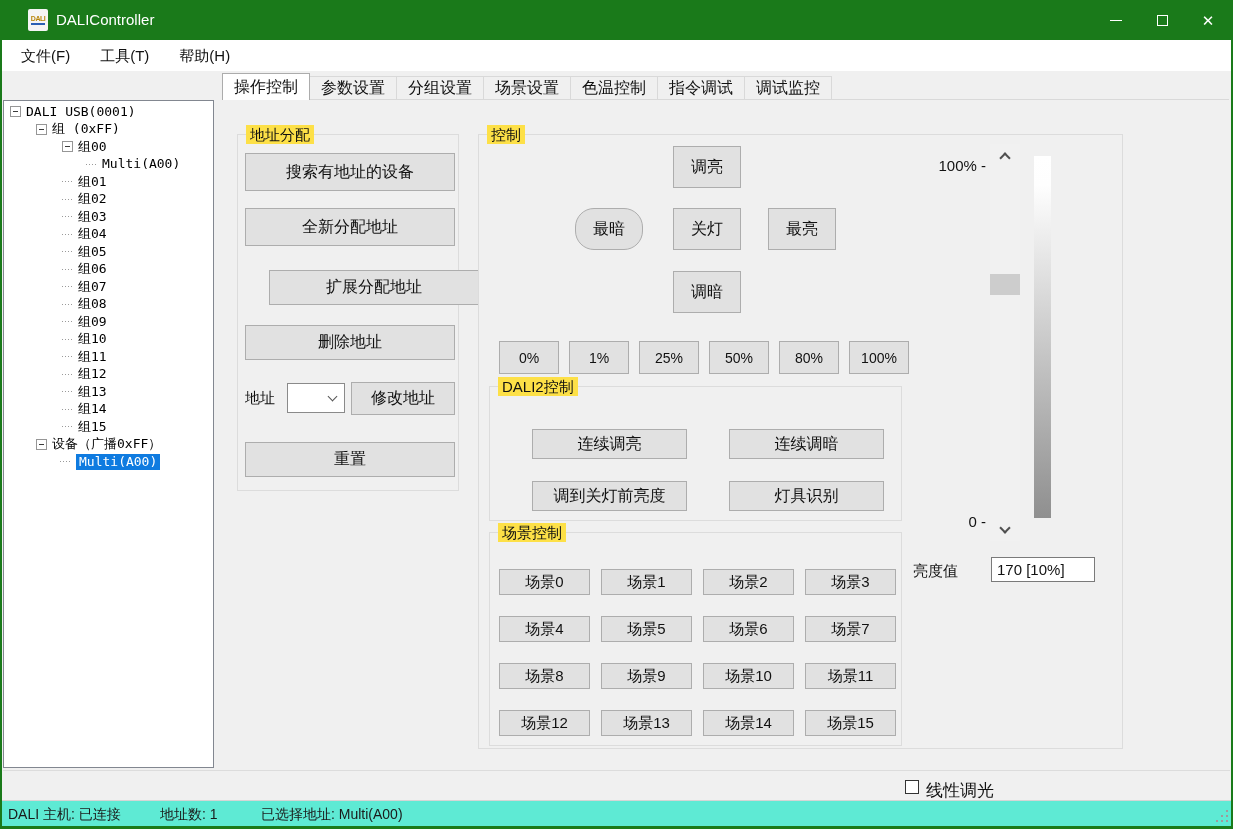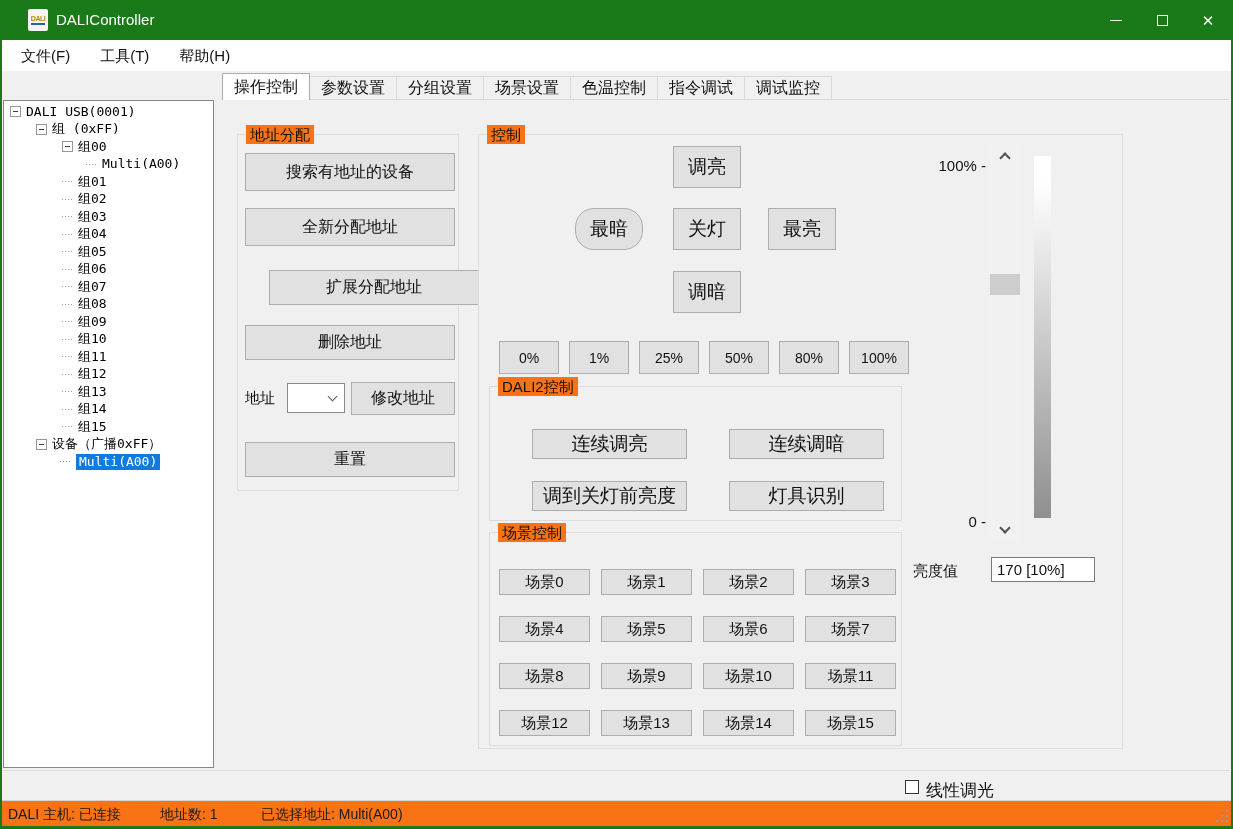--- a/index.html
+++ b/index.html
@@ -41,26 +41,26 @@
     font-family:"DejaVu Sans Mono",monospace;font-size:13px;color:#000;padding-top:2px;overflow:hidden;}
   .trow{display:flex;align-items:center;height:17.5px;white-space:nowrap;}
   .expander{width:11px;height:11px;border:1px solid #969696;background:#fff;margin-right:5px;flex:none;position:relative;}
   .expander::after{content:"";position:absolute;left:2px;top:4px;width:5px;height:1px;background:#3c3c3c;}
   .conn{width:11px;height:1px;margin-right:5px;flex:none;background:repeating-linear-gradient(90deg,#9a9a9a 0 1px,transparent 1px 3px);}
   .tlabel{line-height:16px;}
   .tlabel.sel{background:#0f7be0;color:#fff;padding:0 3px;}
 
   
   .groupbox{position:absolute;border:1px solid #dcdcdc;}
-  .gtitle{position:absolute;top:-10px;left:8px;background:#f97316;padding:0 4px;font-size:15px;color:#111;line-height:19px;}
+  .gtitle{position:absolute;top:-10px;left:8px;background:#fde047;padding:0 4px;font-size:15px;color:#111;line-height:19px;}
 
   
   .btn{position:absolute;display:flex;align-items:center;justify-content:center;background:#e1e1e1;border:1px solid #adadad;
     font-size:16px;color:#111;cursor:default;}
-  .btn.mid{font-size:19px;}
+  .btn.mid{font-size:16px;}
   .btn-g{display:flex;align-items:center;justify-content:center;background:#e1e1e1;border:1px solid #adadad;font-size:15px;color:#111;height:26px;}
   .pctrow{position:absolute;left:20px;top:206px;display:flex;gap:10px;}
   .pctrow .btn-g{width:60px;height:33px;font-size:14px;}
 
   .scenegrid{position:absolute;left:9px;top:36px;display:grid;grid-template-columns:repeat(4,91px);column-gap:11px;row-gap:21px;}
 
   
   .flabel{position:absolute;font-size:15px;color:#111;}
   .combo{position:absolute;background:#fff;border:1px solid #8a8a8a;}
   .combo .val{position:absolute;left:4px;top:4px;font-size:14px;color:#111;}
@@ -78,21 +78,21 @@
   .sthumb{position:absolute;left:0;top:130px;width:30px;height:21px;background:#cdcdcd;}
   .gradientbar{position:absolute;left:555px;top:21px;width:17px;height:362px;background:linear-gradient(to bottom,#ffffff 0%,#fefefe 8%,#8f8f8f 100%);}
   .valuebox{position:absolute;left:512px;top:422px;width:104px;height:25px;background:#fff;border:1px solid #7a7a7a;
     font-size:15px;line-height:23px;padding-left:5px;color:#111;}
 
   
   .contentline{position:absolute;left:3px;top:770px;width:1227px;height:1px;background:#dcdcdc;}
   .checkbox{position:absolute;left:905px;top:780px;width:14px;height:14px;background:#fff;border:1px solid #333;}
   .cblabel{position:absolute;left:926px;top:779px;font-size:17px;color:#111;}
 
-  .statusbar{position:absolute;left:0;top:800px;width:1233px;height:27px;background:#f97316;border-top:1px solid #d5d5d5;font-size:14px;color:#1a1a1a;}
+  .statusbar{position:absolute;left:0;top:800px;width:1233px;height:27px;background:#5eead4;border-top:1px solid #d5d5d5;font-size:14px;color:#1a1a1a;}
   .sb-item{position:absolute;top:0;height:26px;line-height:26px;white-space:nowrap;}
   .grip{position:absolute;right:4px;bottom:4px;width:14px;height:14px;}
   .grip::before{content:"";position:absolute;left:1px;bottom:1px;width:2px;height:2px;background:#9c9c9c;
     box-shadow:10px 0 #9c9c9c,10px -5px #9c9c9c,10px -10px #9c9c9c,5px 0 #9c9c9c,5px -5px #9c9c9c;}
 </style>
 </head>
 <body>
 
 <div class="window">
 

